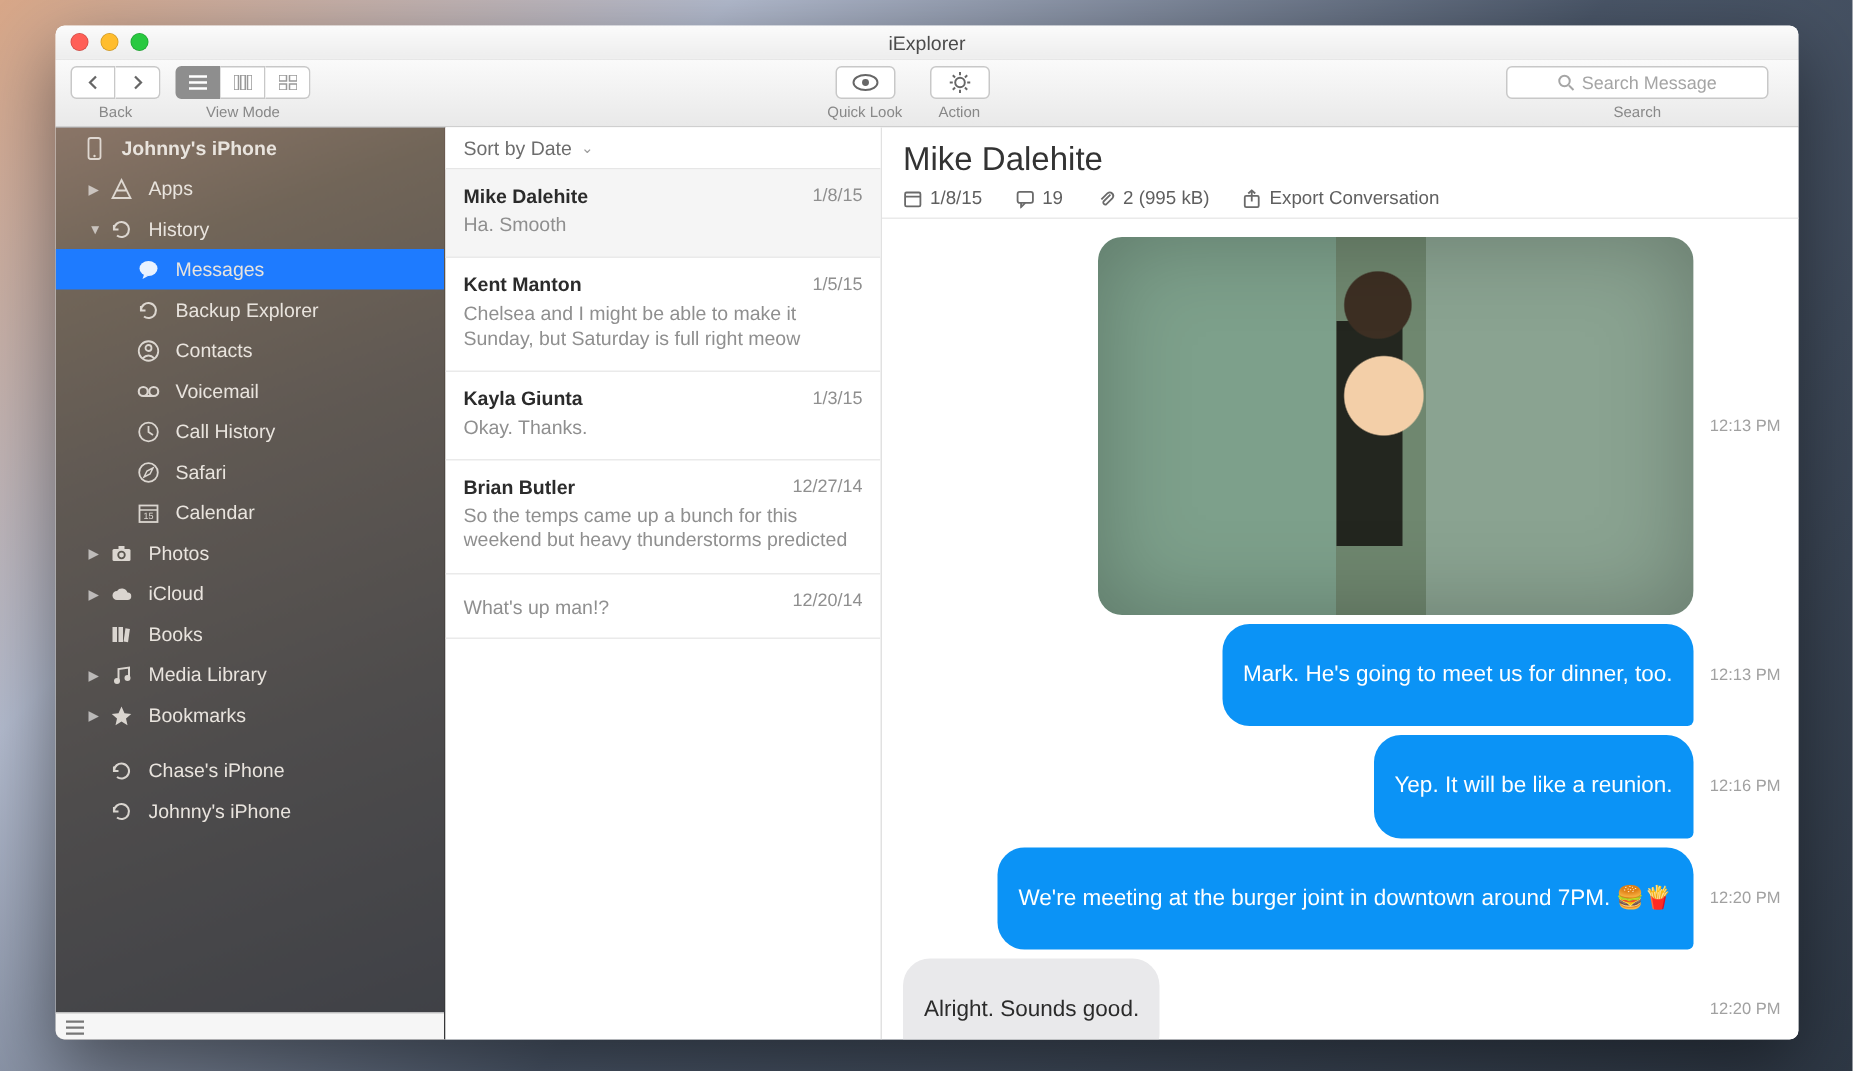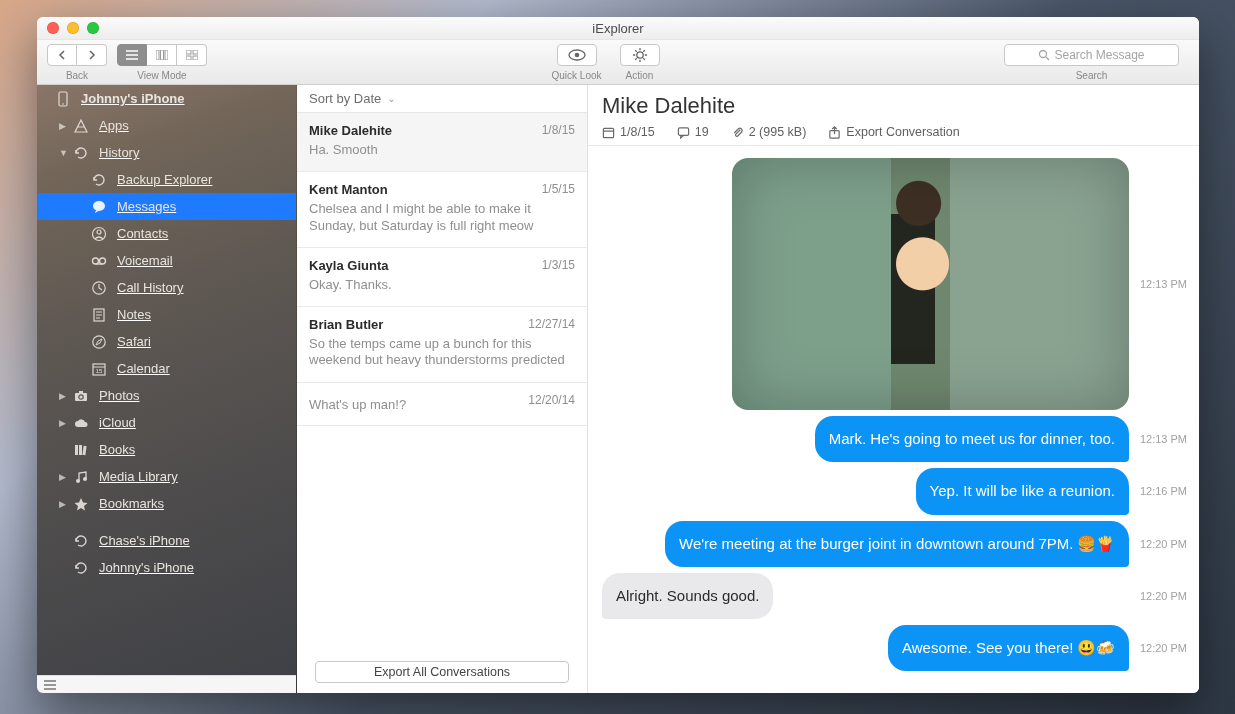--- a/index.html
+++ b/index.html
@@ -57,21 +57,21 @@
 
 .body { flex: 1; display: flex; min-height: 0;}
 .sidebar {
   width: 260px; flex: none;
   background: linear-gradient(160deg, #8a7567 0%, #716558 15%, #605953 35%, #4e4c4c 65%, #3e4046 100%);
   color: #fff;
   font-size: 13px;
   display:flex; flex-direction:column;
   border-right: 1px solid rgba(0,0,0,0.2);
 }
-.sidebar-scroll{ flex:1; overflow:hidden;text-decoration:underline;}
+.sidebar-scroll{ flex:1; overflow:hidden;}
 .side-item {
   height: 27px; display: flex; align-items: center; padding-left: 12px;
   color: #e9e4de;
   position: relative;
 }
 .side-item.depth0 { padding-left: 18px; font-weight: 600;}
 .side-item.depth1 { padding-left: 36px; }
 .side-item.depth2 { padding-left: 54px; }
 .side-item .arrow { position:absolute; left: 6px; font-size:9px; color: rgba(255,255,255,0.6);}
 .side-item.depth1 .arrow{ left: 22px;}
@@ -104,21 +104,21 @@
 .dmeta .mi{ display:flex; align-items:center; gap:5px;}
 .dmeta svg{ width:13px; height:13px; fill:none; stroke:#6a6a6a; stroke-width:1.3;}
 .dmeta .mi.export{ cursor:default;}
 
 .chat{ flex:1; overflow:hidden; padding: 6px 8px;}
 .row{ display:flex; align-items:flex-end; margin: 6px 0;}
 .row.right{ justify-content:flex-end;}
 .row .ts{ width:58px; flex:none; font-size:11px; color:#a1a1a1; text-align:right; padding-right:4px; align-self:center;}
 .row.left .spacer{ flex:1;}
 .bubble{
-  max-width: 520px; padding: 13px 14px; border-radius: 18px; font-size:15px; line-height:1.35;
+  max-width: 520px; padding: 24px 14px; border-radius: 18px; font-size:15px; line-height:1.35;
 }
 .row.left .bubble{ background:#e9e9eb; color:#2b2b2b; border-bottom-left-radius:4px; margin-left:6px;}
 .row.right .bubble{ background:#0b93f6; color:#fff; border-bottom-right-radius:4px; margin-right:4px;}
 .photo{
   width: 397px; height: 252px; border-radius: 16px; margin-left:auto; margin-right:4px;
   background:
     radial-gradient(circle at 47% 18%, #3d2f23 0, #3d2f23 22px, transparent 23px),
     radial-gradient(circle at 48% 42%, #f3cfa8 0, #f3cfa8 26px, transparent 27px),
     linear-gradient(#23261f, #23261f) 45% 55%/44px 150px no-repeat,
     linear-gradient(#e8e7e2, #e8e7e2) 45% 60%/26px 90px no-repeat,
@@ -256,37 +256,37 @@
       <div class="side-item depth1">
         <span class="arrow">▼</span>
         <span class="sicon">
               <svg viewBox="0 0 16 16">
                 <path d="M3 8 A5 5 0 1 1 5 12" fill="none" stroke="#e9e4de" stroke-width="1.4"></path>
                 <path d="M3 5 L3 8 L6 8" fill="none" stroke="#e9e4de" stroke-width="1.4"></path>
               </svg>
             </span>
         <span>History</span>
       </div>
+      <div class="side-item depth2 selected">
+        <span class="sicon">
+              <svg viewBox="0 0 16 16">
+                <ellipse cx="8" cy="7" rx="6" ry="5" fill="#fff"></ellipse>
+                <path d="M5 11 L4 14 L8 11.8" fill="#fff"></path>
+              </svg>
+            </span>
+        <span>Messages</span>
+      </div>
       <div class="side-item depth2">
         <span class="sicon">
               <svg viewBox="0 0 16 16">
                 <path d="M3 8 A5 5 0 1 1 5 12" fill="none" stroke="#e9e4de" stroke-width="1.4"></path>
                 <path d="M3 5 L3 8 L6 8" fill="none" stroke="#e9e4de" stroke-width="1.4"></path>
               </svg>
             </span>
         <span>Backup Explorer</span>
-      </div>
-      <div class="side-item depth2 selected">
-        <span class="sicon">
-              <svg viewBox="0 0 16 16">
-                <ellipse cx="8" cy="7" rx="6" ry="5" fill="#fff"></ellipse>
-                <path d="M5 11 L4 14 L8 11.8" fill="#fff"></path>
-              </svg>
-            </span>
-        <span>Messages</span>
       </div>
       <div class="side-item depth2">
         <span class="sicon">
               <svg viewBox="0 0 16 16">
                 <circle cx="8" cy="8" r="6.5" fill="none" stroke="#e9e4de" stroke-width="1.2"></circle>
                 <circle cx="8" cy="6" r="2" fill="none" stroke="#e9e4de" stroke-width="1.2"></circle>
                 <path d="M4 13 Q8 9 12 13" fill="none" stroke="#e9e4de" stroke-width="1.2"></path>
               </svg>
             </span>
         <span>Contacts</span>
@@ -302,31 +302,20 @@
         <span>Voicemail</span>
       </div>
       <div class="side-item depth2">
         <span class="sicon">
               <svg viewBox="0 0 16 16">
                 <circle cx="8" cy="8" r="6.2" fill="none" stroke="#e9e4de" stroke-width="1.2"></circle>
                 <path d="M8 4 V8 L11 10" fill="none" stroke="#e9e4de" stroke-width="1.2"></path>
               </svg>
             </span>
         <span>Call History</span>
-      </div>
-      <div class="side-item depth2">
-        <span class="sicon">
-              <svg viewBox="0 0 16 16">
-                <rect x="3" y="2" width="10" height="12" fill="none" stroke="#e9e4de" stroke-width="1.2"></rect>
-                <line x1="5" y1="5" x2="11" y2="5" stroke="#e9e4de"></line>
-                <line x1="5" y1="8" x2="11" y2="8" stroke="#e9e4de"></line>
-                <line x1="5" y1="11" x2="9" y2="11" stroke="#e9e4de"></line>
-              </svg>
-            </span>
-        <span>Notes</span>
       </div>
       <div class="side-item depth2">
         <span class="sicon">
               <svg viewBox="0 0 16 16">
                 <circle cx="8" cy="8" r="6.2" fill="none" stroke="#e9e4de" stroke-width="1.2"></circle>
                 <path d="M11 5 L7 7 L5 11 L9 9 Z" fill="none" stroke="#e9e4de" stroke-width="1"></path>
               </svg>
             </span>
         <span>Safari</span>
       </div>
@@ -441,25 +430,20 @@
           <div class="prev">Okay. Thanks.</div>
         </div>
         <div class="conv">
           <div class="name">Brian Butler</div>
           <div class="date">12/27/14</div>
           <div class="prev">So the temps came up a bunch for this weekend but heavy thunderstorms predicted for Fri and S…</div>
         </div>
         <div class="conv">
           <div class="date">12/20/14</div>
           <div class="prev">What's up man!?</div>
-        </div>
-      </div>
-      <div class="exportbar">
-        <div class="exbtn">
-          <span>Export All Conversations</span>
         </div>
       </div>
     </div>
 
     <div class="detail">
       <div class="dheader">
         <h1>Mike Dalehite</h1>
         <div class="dmeta">
           <div class="mi">
             <svg viewBox="0 0 14 14">

